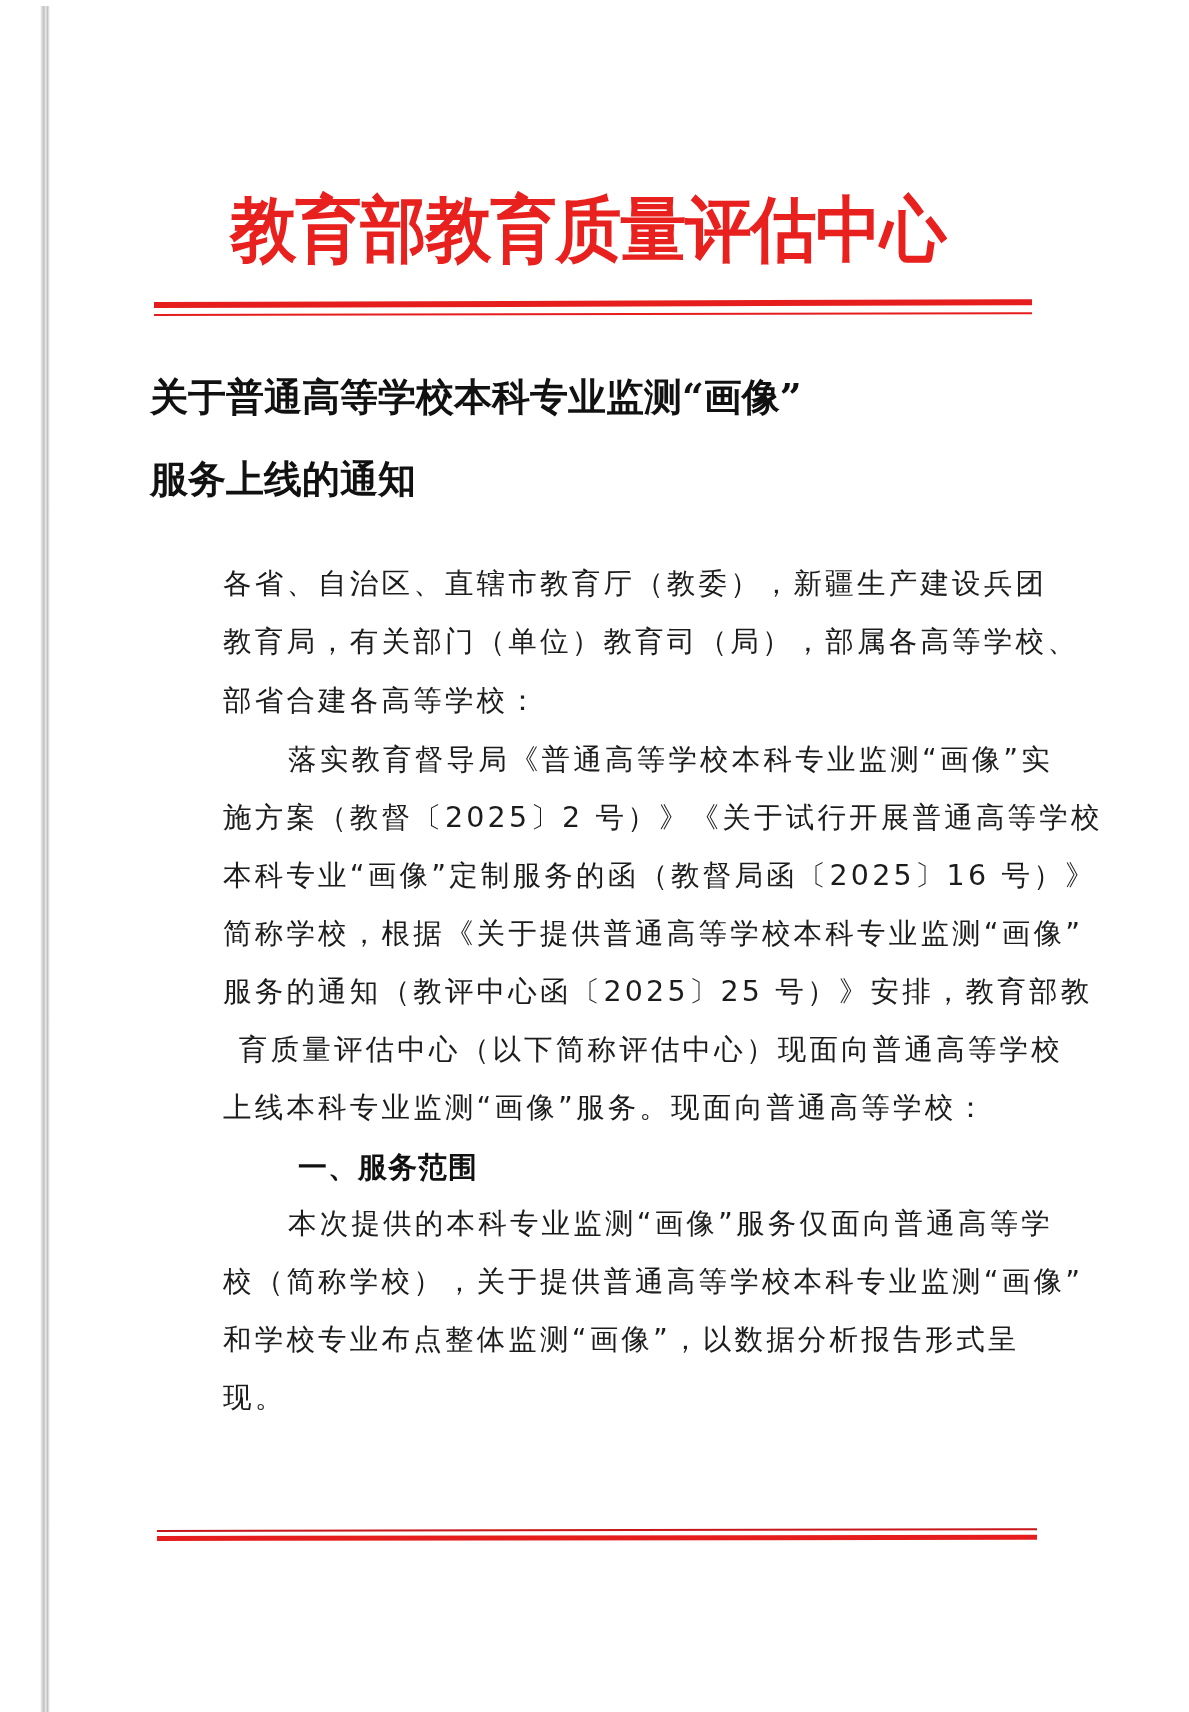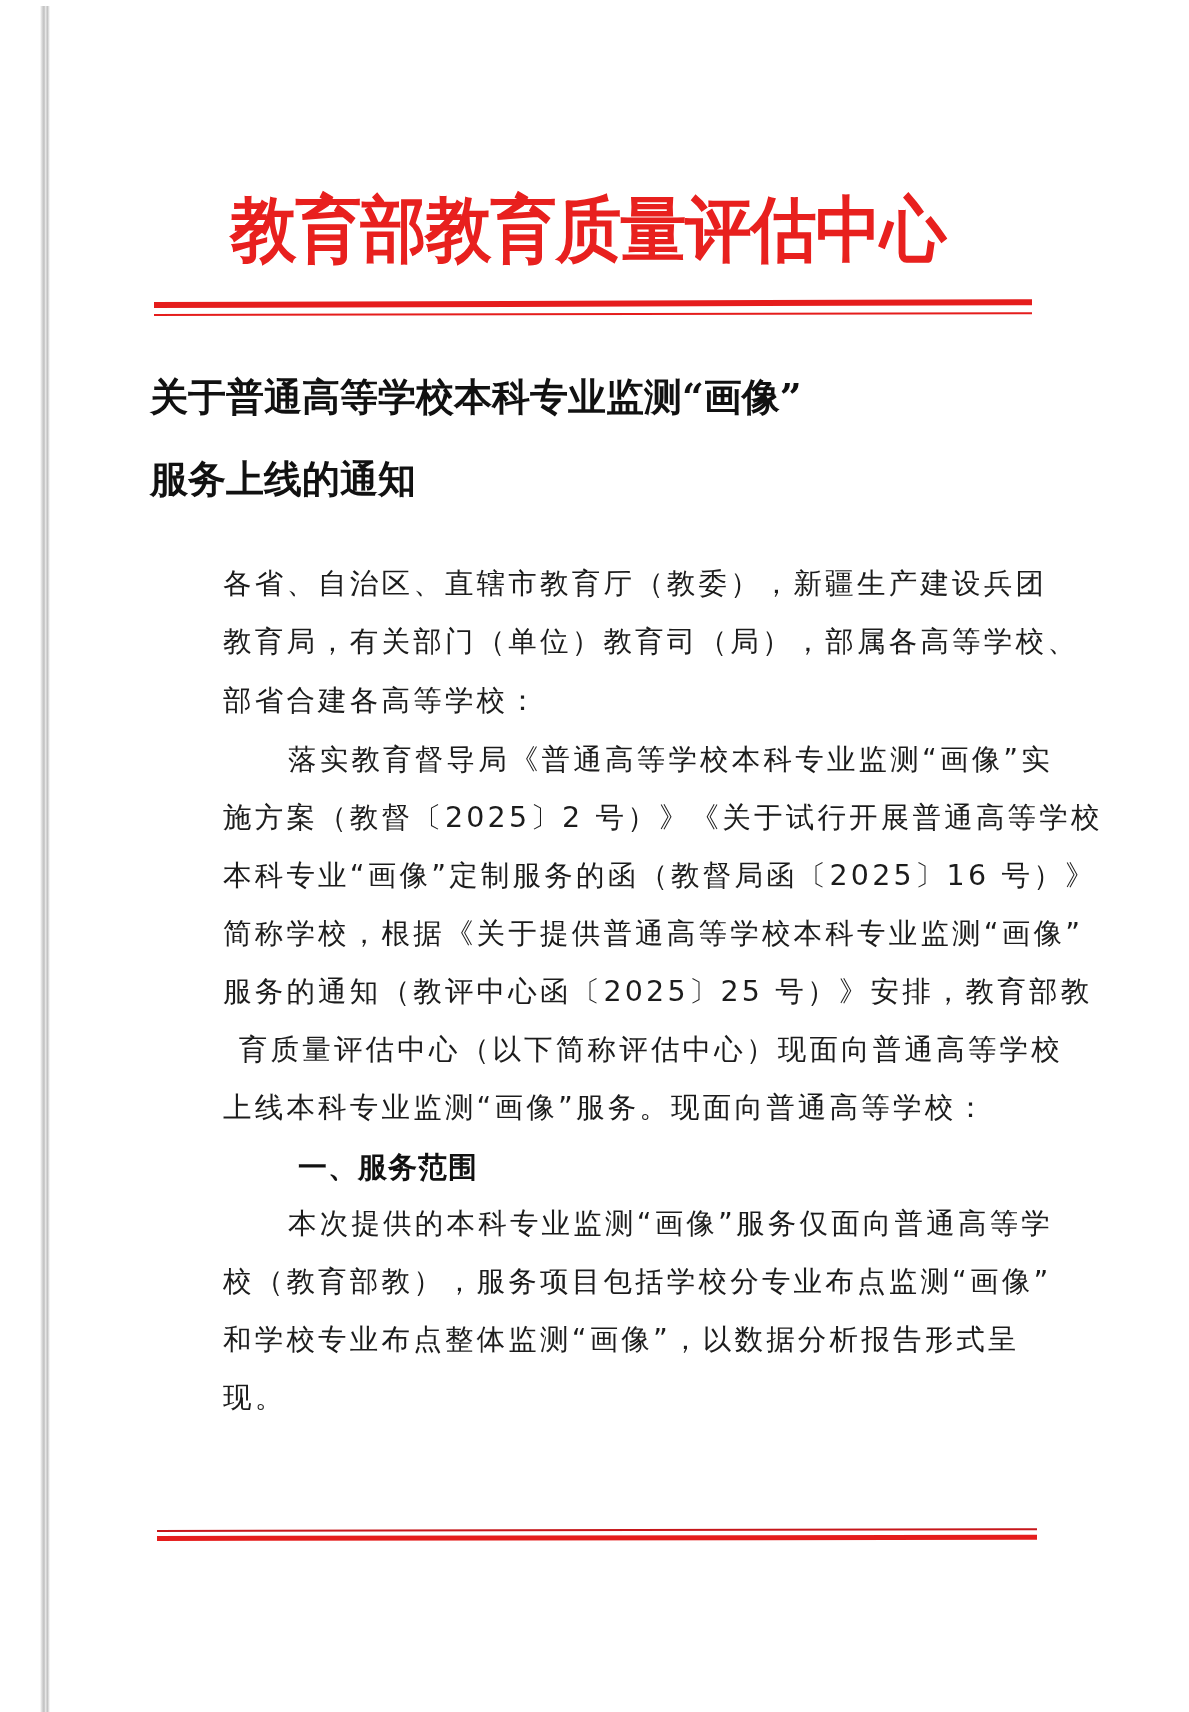--- a/index.html
+++ b/index.html
@@ -110,18 +110,18 @@
 <div class="body-text" style="top:800px;">施方案（教督〔2025〕2 号）》《关于试行开展普通高等学校</div>
 <div class="body-text" style="top:858px;">本科专业“画像”定制服务的函（教督局函〔2025〕16 号）》</div>
 <div class="body-text" style="top:916px;">简称学校，根据《关于提供普通高等学校本科专业监测“画像”</div>
 <div class="body-text" style="top:974px;">服务的通知（教评中心函〔2025〕25 号）》安排，教育部教</div>
 <div class="body-text" style="top:1032px;text-align:right;">育质量评估中心（以下简称评估中心）现面向普通高等学校</div>
 <div class="body-text" style="top:1090px;">上线本科专业监测“画像”服务。现面向普通高等学校：</div>
 
 <div class="section-heading" style="top:1148px;">一、服务范围</div>
 
 <div class="body-text indent" style="top:1206px;">本次提供的本科专业监测“画像”服务仅面向普通高等学</div>
-<div class="body-text" style="top:1264px;">校（教育部教），服务项目包括学校分专业布点监测“画像”</div>
+<div class="body-text" style="top:1264px;">校（简称学校），关于提供普通高等学校本科专业监测“画像”</div>
 <div class="body-text" style="top:1322px;">和学校专业布点整体监测“画像”，以数据分析报告形式呈</div>
 <div class="body-text" style="top:1380px;">现。</div>
 
 <div class="rule rule-bot-thin"></div>
 <div class="rule rule-bot-thick"></div>
 
 </body></html>

